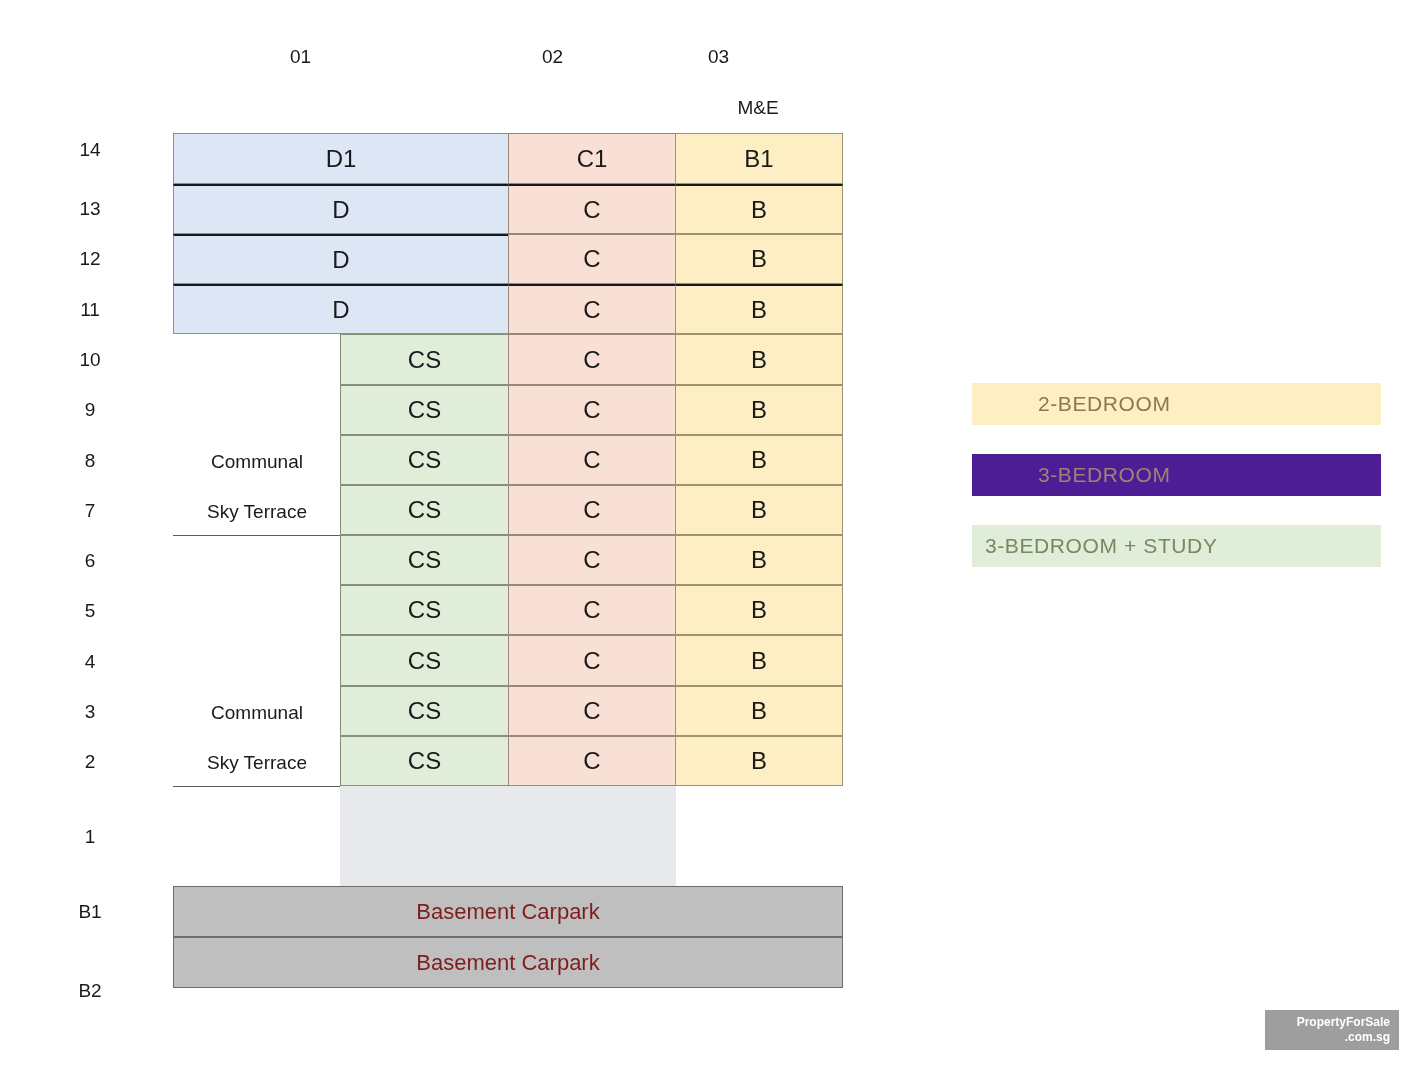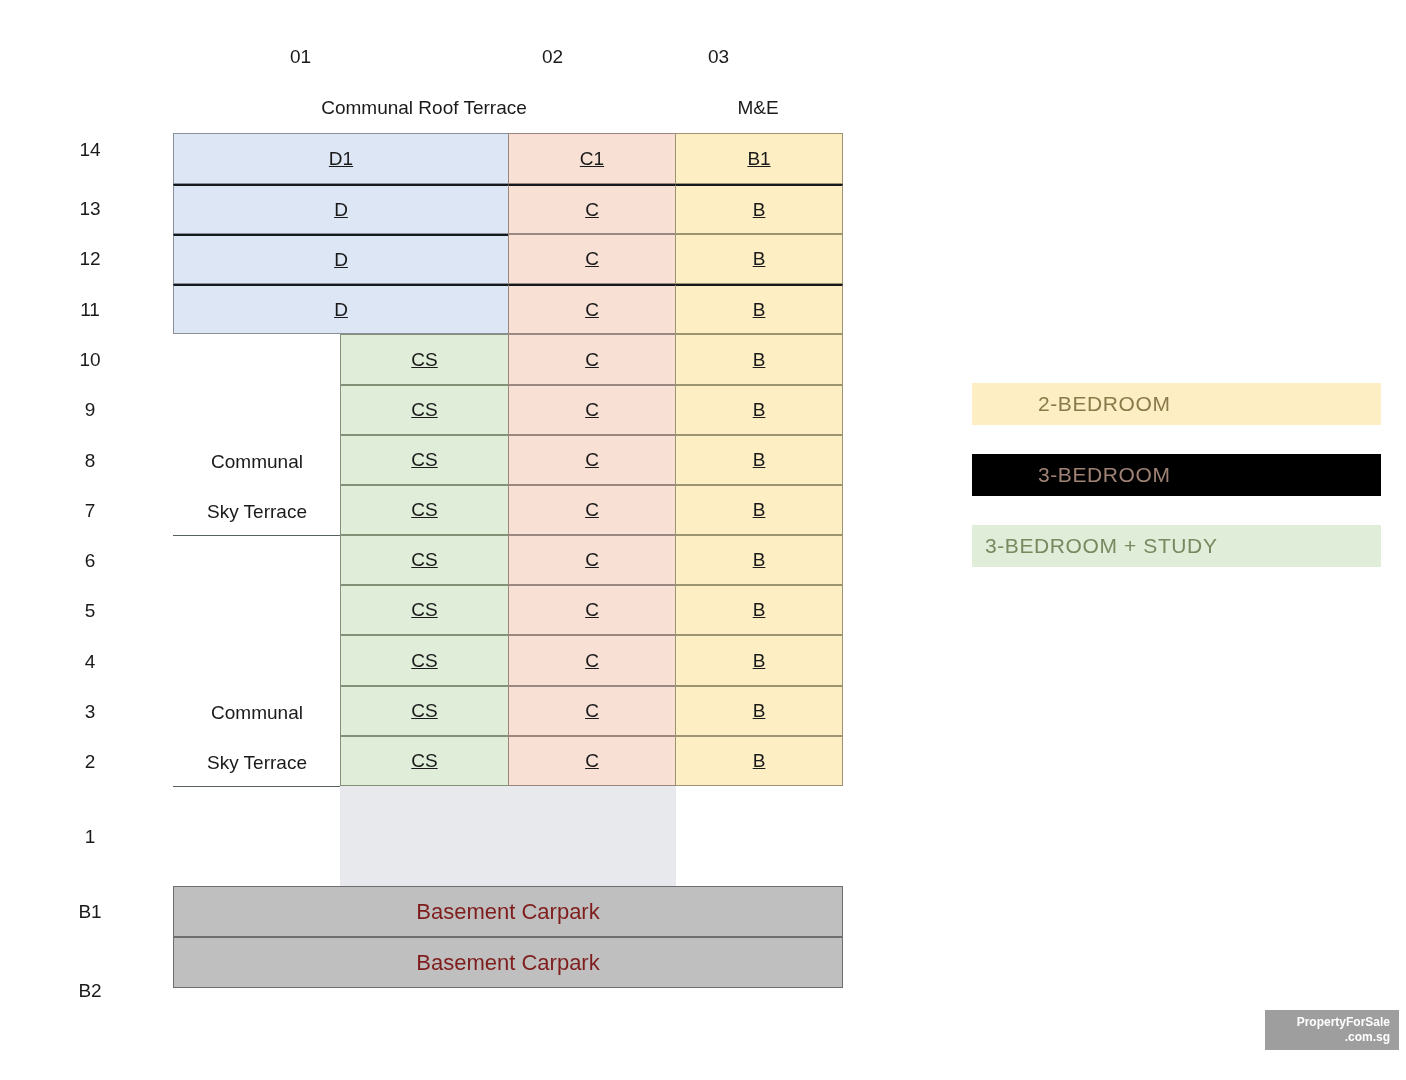--- a/index.html
+++ b/index.html
@@ -48,23 +48,22 @@
     line-height: 1;
   }
 
   
   .cell {
     position: absolute;
     box-sizing: border-box;
     display: flex;
     align-items: center;
     justify-content: center;
-    font-size: 19px;
-    color: #1a1a1a;
-    text-decoration: underline;
+    font-size: 24px;
+    color: #1a1a1a;
   }
   .cell.blue   { background: #dce6f5; border: 1px solid #8a8f99; }
   .cell.pink   { background: #f8e0d5; border: 1px solid #9a8880; }
   .cell.yellow { background: #fdeec4; border: 1px solid #9c9370; }
   .cell.green  { background: #e0edd9; border: 1px solid #849178; }
 
   .cell.blue.thicktop  { border-top: 2px solid #15181c; }
   .cell.pink.thicktop  { border-top: 2px solid #15181c; }
   .cell.yellow.thicktop{ border-top: 2px solid #15181c; }
 
@@ -134,21 +133,20 @@
 </style>
 </head>
 <body>
 
 <div id="stage">
 
   <div class="col-num" style="left:290px; top:46px; width:100px;">01</div>
   <div class="col-num" style="left:542px; top:46px; width:100px;">02</div>
   <div class="col-num" style="left:708px; top:46px; width:100px;">03</div>
 
-  <div class="col-sub" style="left:254px; top:97px; width:340px;">Communal Roof Terrace</div>
   <div class="col-sub" style="left:708px; top:97px; width:100px;">M&amp;E</div>
 
   <div class="floor-label" style="left:58px; top:140px;">14</div>
   <div class="floor-label" style="left:58px; top:199px;">13</div>
   <div class="floor-label" style="left:58px; top:249px;">12</div>
   <div class="floor-label" style="left:58px; top:300px;">11</div>
   <div class="floor-label" style="left:58px; top:350px;">10</div>
   <div class="floor-label" style="left:58px; top:400px;">9</div>
   <div class="floor-label" style="left:58px; top:451px;">8</div>
   <div class="floor-label" style="left:58px; top:501px;">7</div>
@@ -220,21 +218,21 @@
   <div class="terrace-text" style="left:173px; top:703px;">Communal</div>
   <div class="terrace-text" style="left:173px; top:753px;">Sky Terrace</div>
   <div class="terrace-rule" style="left:173px; top:786px; width:167px;"></div>
 
   <div class="level1-void" style="left:340px; top:786px; width:336px; height:100px;"></div>
 
   <div class="basement" style="left:173px; top:886px; width:670px; height:51px;">Basement Carpark</div>
   <div class="basement" style="left:173px; top:937px; width:670px; height:51px;">Basement Carpark</div>
 
   <div class="legend-bar" style="left:972px; top:383px; width:409px; height:42px; background:#fdeec4; color:#8a7a4a;">2-BEDROOM</div>
-  <div class="legend-bar" style="left:972px; top:454px; width:409px; height:42px; background:#000000; color:#a08275;">3-BEDROOM</div>
+  <div class="legend-bar" style="left:972px; top:454px; width:409px; height:42px; background:#4c1d95; color:#a08275;">3-BEDROOM</div>
   <div class="legend-bar" style="left:972px; top:525px; width:409px; height:42px; background:#e0edd9; color:#78885f;padding-left:13px;">3-BEDROOM + STUDY</div>
 
   <div class="watermark" style="left:1265px; top:1010px; width:134px; height:40px;">
     <span class="wm1">PropertyForSale</span>
     <span class="wm2">.com.sg</span>
   </div>
 
 </div>
 
 </body></html>

